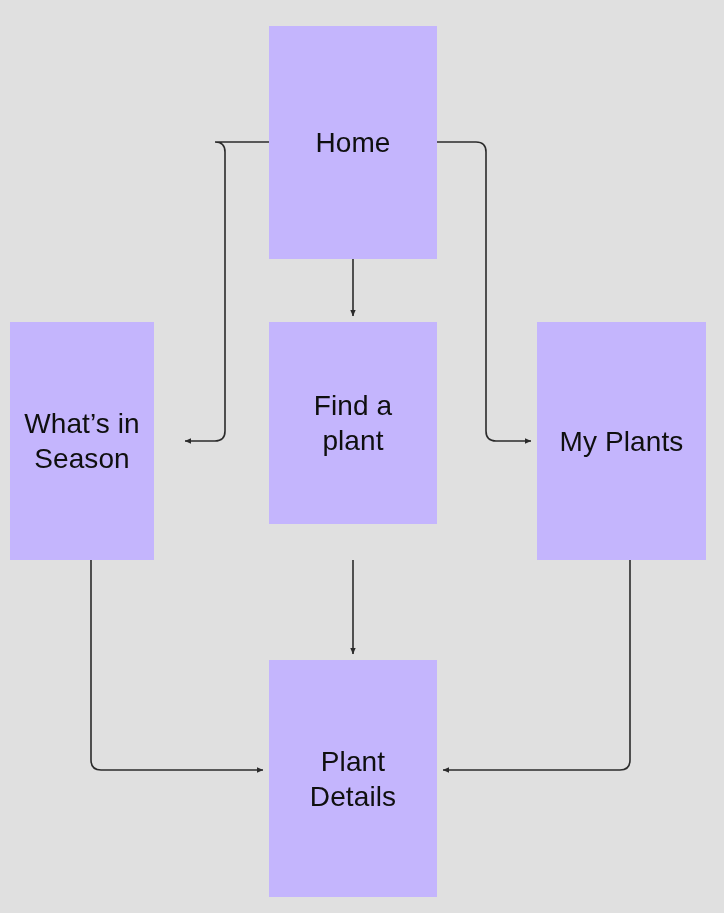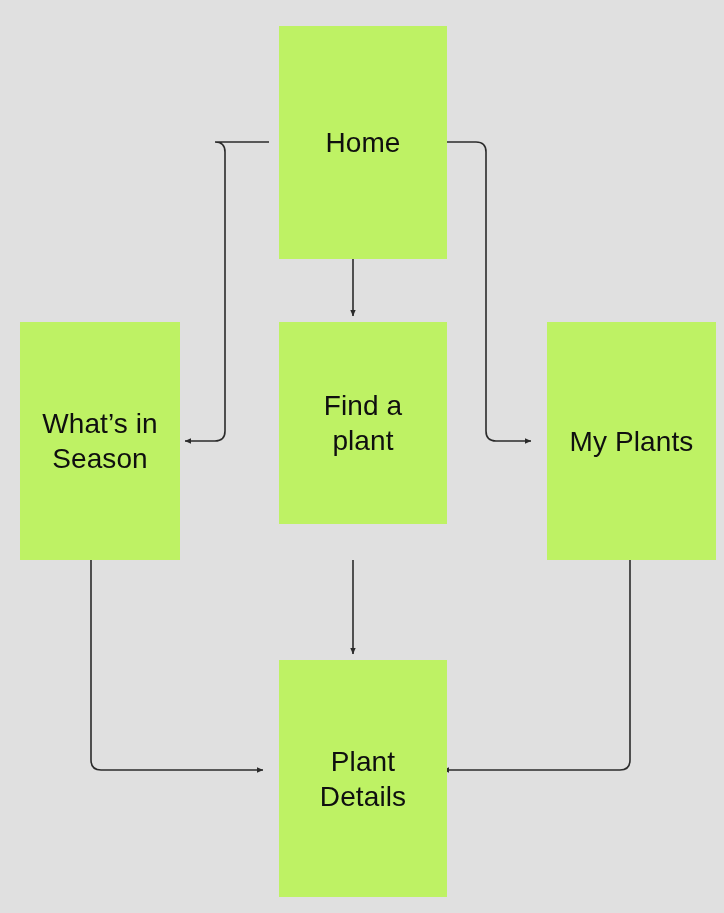--- a/index.html
+++ b/index.html
@@ -23,40 +23,39 @@
   #connector-layer {
     position: absolute;
     left: 0;
     top: 0;
     width: 724px;
     height: 913px;
     pointer-events: none;
   }
   .node {
     position: absolute;
-    background: #bef264;
+    background: #c4b5fd;
     display: flex;
     align-items: center;
     justify-content: center;
     box-sizing: border-box;
-    margin-left: 10px;
   }
   .node-label {
     font-family: "Liberation Sans", sans-serif;
     font-size: 28px;
     font-weight: 400;
     line-height: 1.25;
     color: #0f0f0f;
     text-align: center;
     white-space: pre-line;
     letter-spacing: 0.1px;
   }
   
   #node-home      { left: 269px; top: 26px;  width: 168px; height: 233px; }
-  #node-season    { left: 10px;  top: 322px; width: 160px; height: 238px; }
+  #node-season    { left: 10px;  top: 322px; width: 144px; height: 238px; }
   #node-find      { left: 269px; top: 322px; width: 168px; height: 202px; }
   #node-myplants  { left: 537px; top: 322px; width: 169px; height: 238px; }
   #node-details   { left: 269px; top: 660px; width: 168px; height: 237px; }
 </style>
 </head>
 <body>
 
 <div id="diagram-canvas">
 
   <svg id="connector-layer" viewBox="0 0 724 913" width="724" height="913" xmlns="http://www.w3.org/2000/svg">

